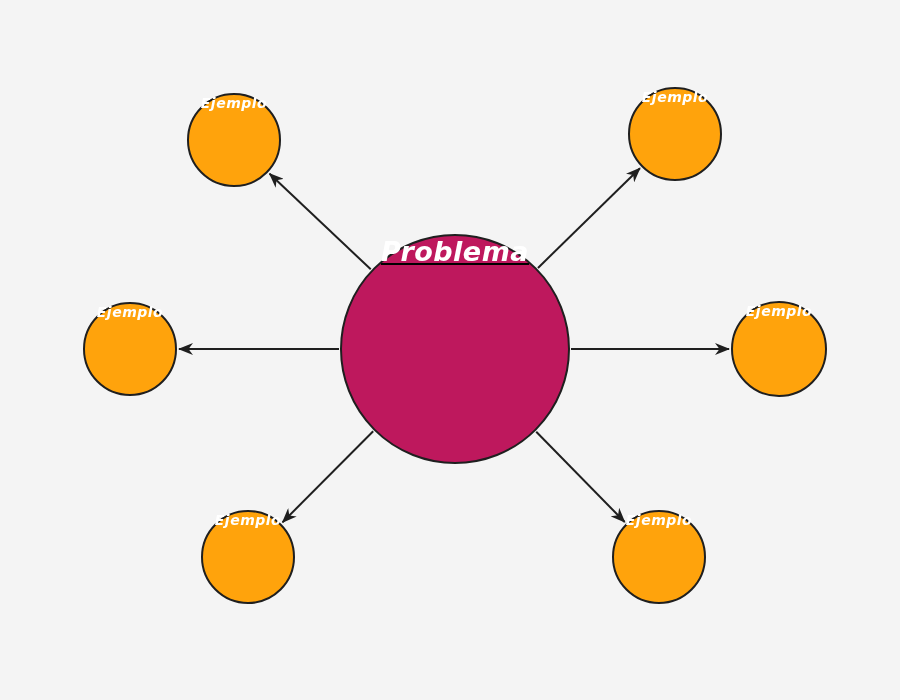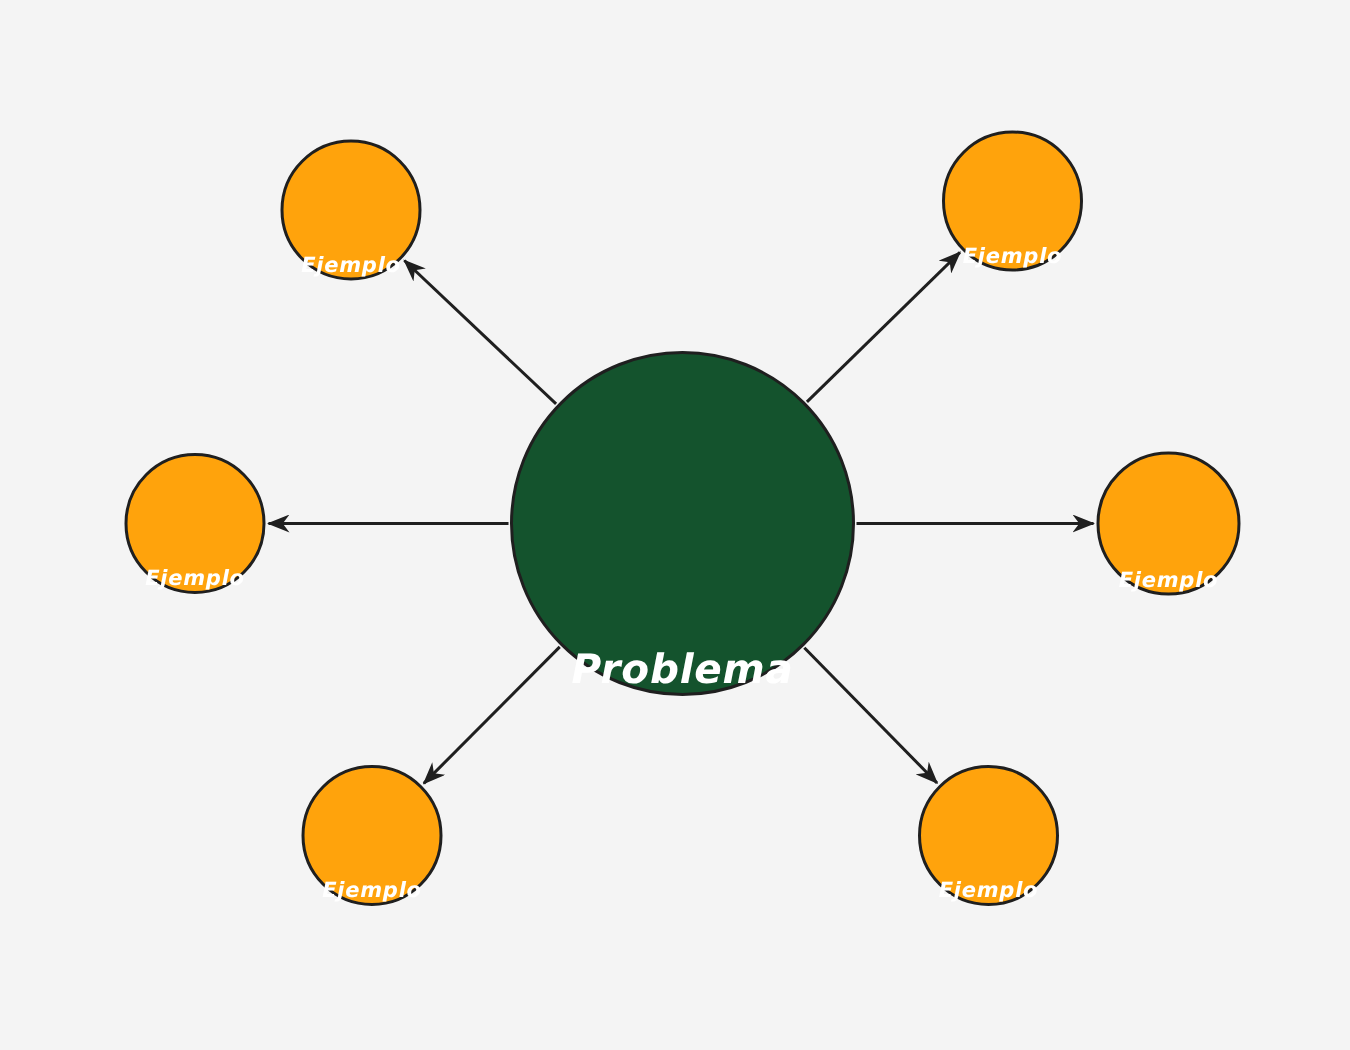--- a/index.html
+++ b/index.html
@@ -17,21 +17,21 @@
   #edge-layer {
     position: absolute;
     left: 0;
     top: 0;
     z-index: 1;
   }
   .node {
     position: absolute;
     border-radius: 50%;
     display: flex;
-    align-items: flex-end;
+    align-items: flex-start;
     justify-content: center;
     box-sizing: border-box;
     z-index: 2;
     cursor: pointer;
   }
   .node-label {
     font-style: italic;
     font-weight: 600;
     letter-spacing: 0.5px;
     text-align: center;
@@ -49,21 +49,21 @@
         </marker>
       </defs>
       <line x1="370.7193731939576" y1="269.295696821435" x2="269.6012992542765" y2="173.66819703232488" stroke="#1f1f1f" stroke-width="2" marker-end="url(#arrowhead)"></line>
       <line x1="537.9617154785187" y1="267.9237780550839" x2="639.9558270823499" y2="168.24771444224905" stroke="#1f1f1f" stroke-width="2" marker-end="url(#arrowhead)"></line>
       <line x1="339" y1="349" x2="179" y2="349" stroke="#1f1f1f" stroke-width="2" marker-end="url(#arrowhead)"></line>
       <line x1="571" y1="349" x2="729" y2="349" stroke="#1f1f1f" stroke-width="2" marker-end="url(#arrowhead)"></line>
       <line x1="373.17350006337017" y1="431.22179703777294" x2="282.56464221461084" y2="522.2683788374925" stroke="#1f1f1f" stroke-width="2" marker-end="url(#arrowhead)"></line>
       <line x1="536.2242053595264" y1="431.8168368371642" x2="624.689775322269" y2="522.0170258187841" stroke="#1f1f1f" stroke-width="2" marker-end="url(#arrowhead)"></line>
     </svg>
 
-<div class="node" style="left: 340px; top: 234px; width: 230px; height: 230px; background: #14532d; border: 2px solid rgb(31, 31, 31);">
+<div class="node" style="left: 340px; top: 234px; width: 230px; height: 230px; background: #be185d; border: 2px solid rgb(31, 31, 31); text-decoration: underline;">
       <span class="node-label" style="color: rgb(255, 255, 255); font-size: 27px;">Problema</span>
     </div>
     <div class="node" style="left: 187px; top: 93px; width: 94px; height: 94px; background: rgb(255, 163, 12); border: 2px solid rgb(31, 31, 31);">
       <span class="node-label" style="color: rgb(255, 255, 255); font-size: 14px;">Ejemplo</span>
     </div>
     <div class="node" style="left: 628px; top: 87px; width: 94px; height: 94px; background: rgb(255, 163, 12); border: 2px solid rgb(31, 31, 31);">
       <span class="node-label" style="color: rgb(255, 255, 255); font-size: 14px;">Ejemplo</span>
     </div>
     <div class="node" style="left: 83px; top: 302px; width: 94px; height: 94px; background: rgb(255, 163, 12); border: 2px solid rgb(31, 31, 31);">
       <span class="node-label" style="color: rgb(255, 255, 255); font-size: 14px;">Ejemplo</span>

